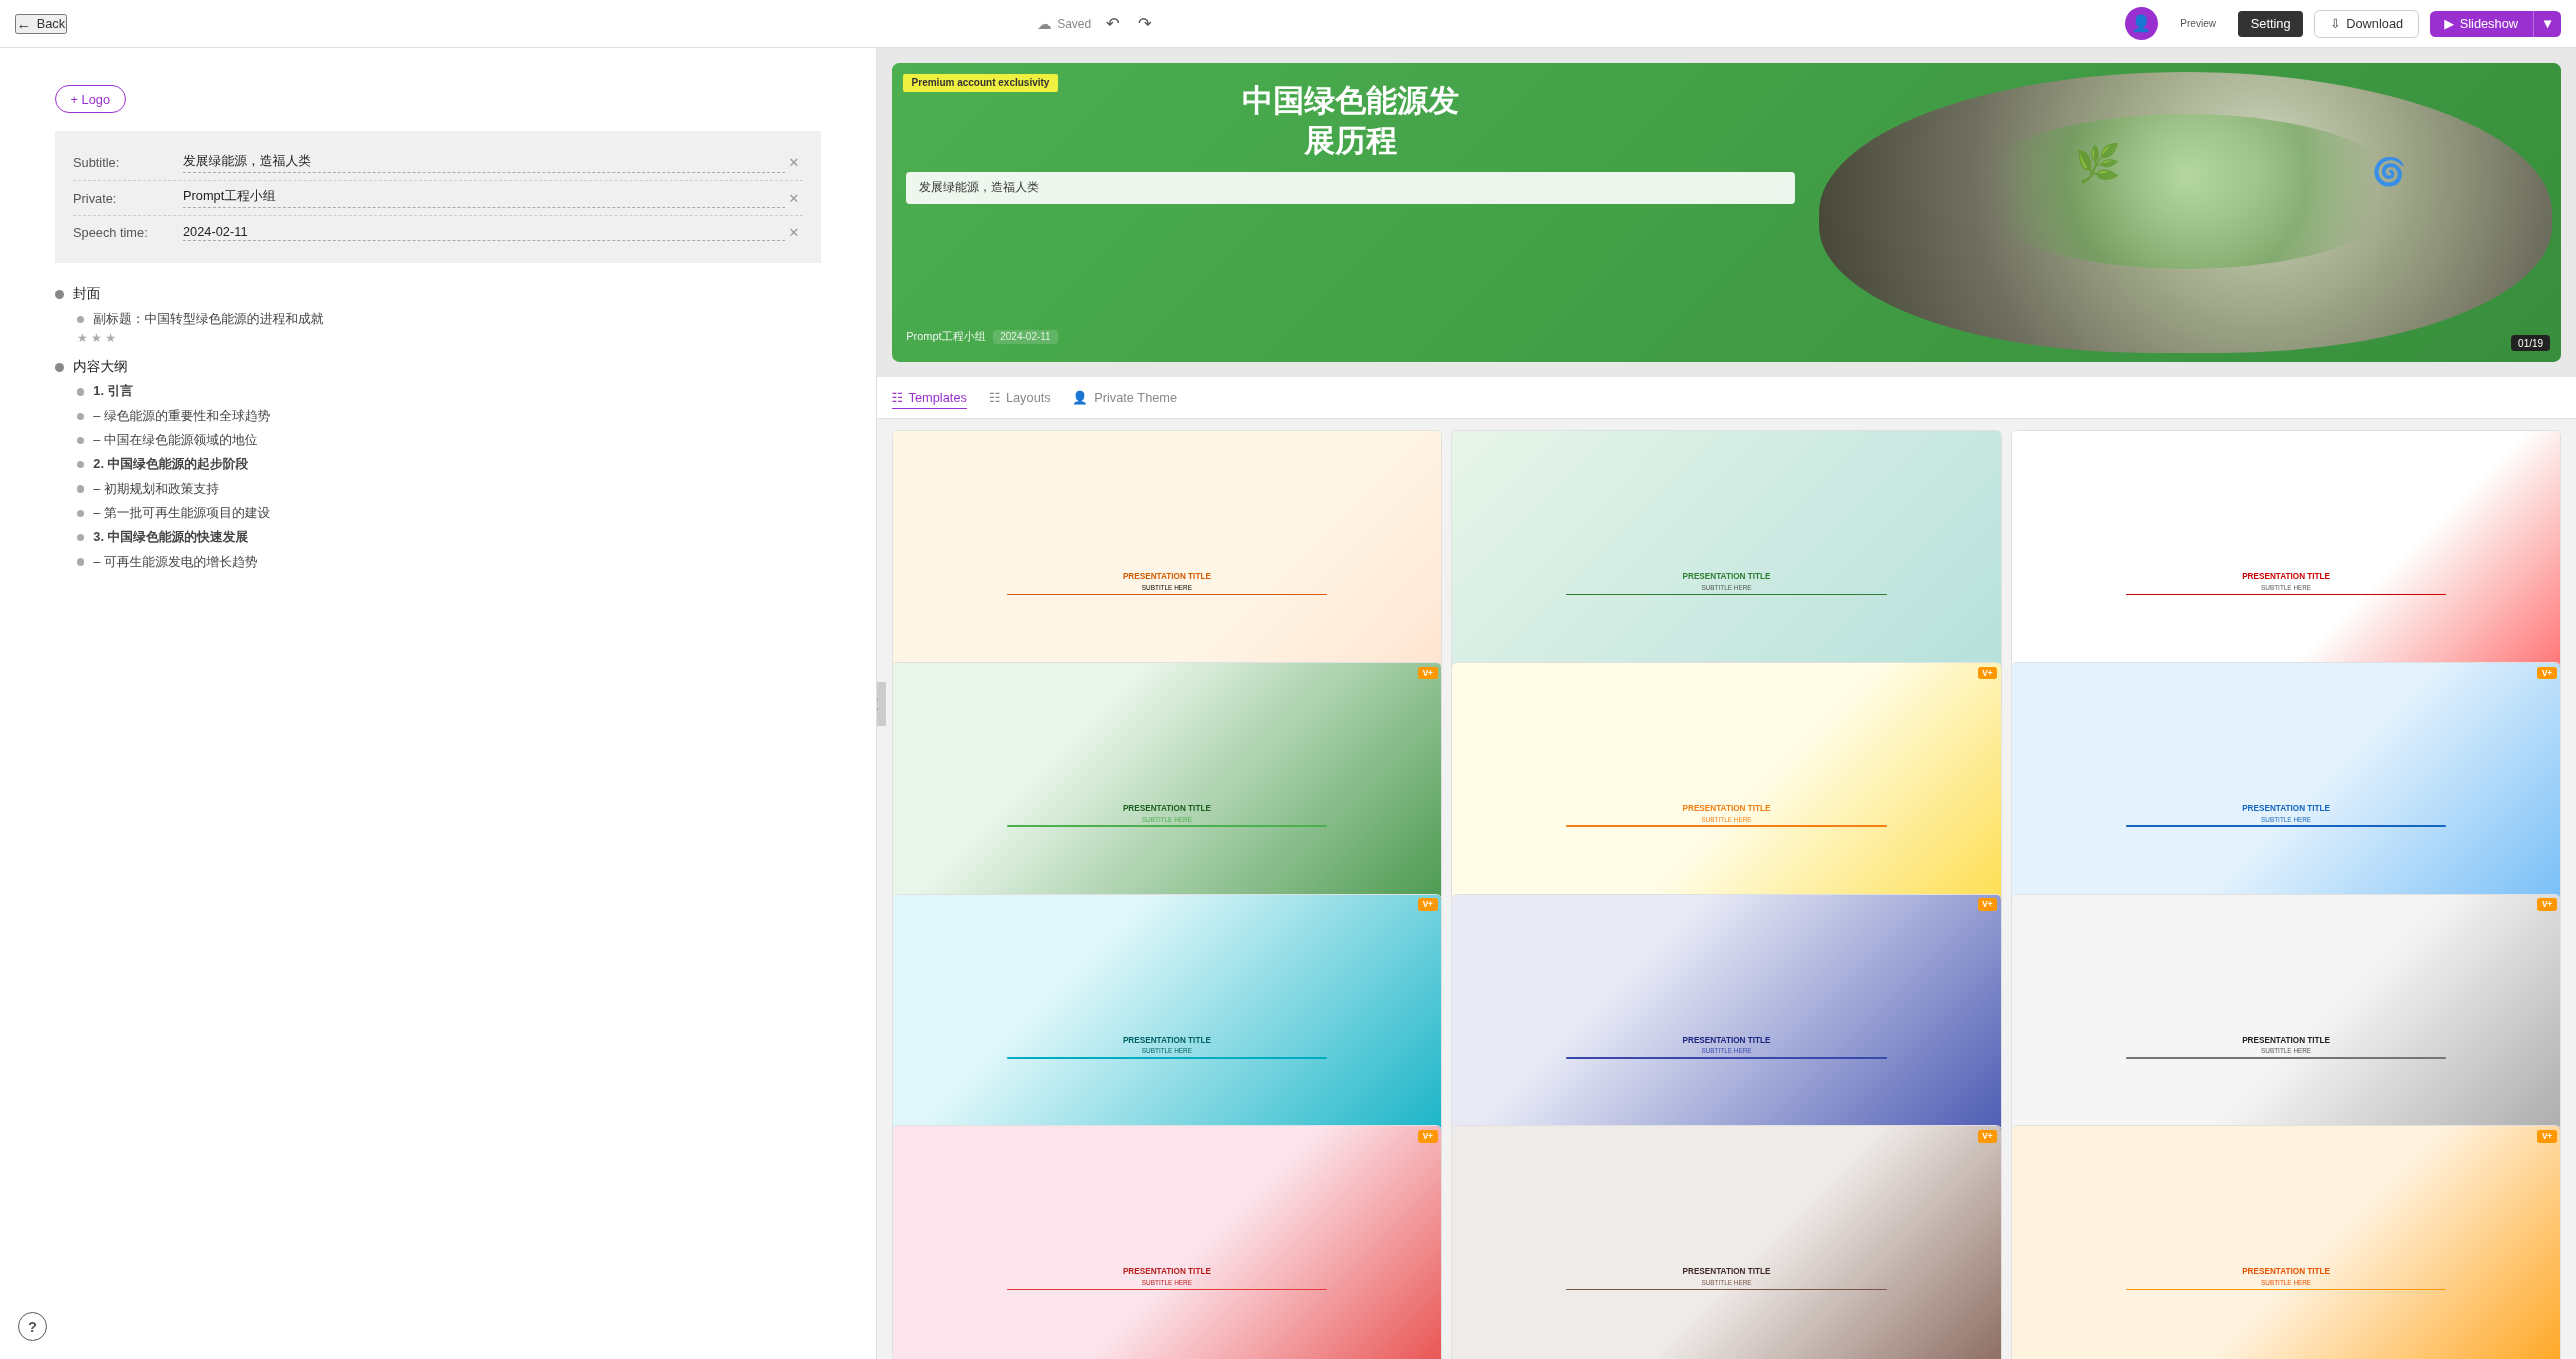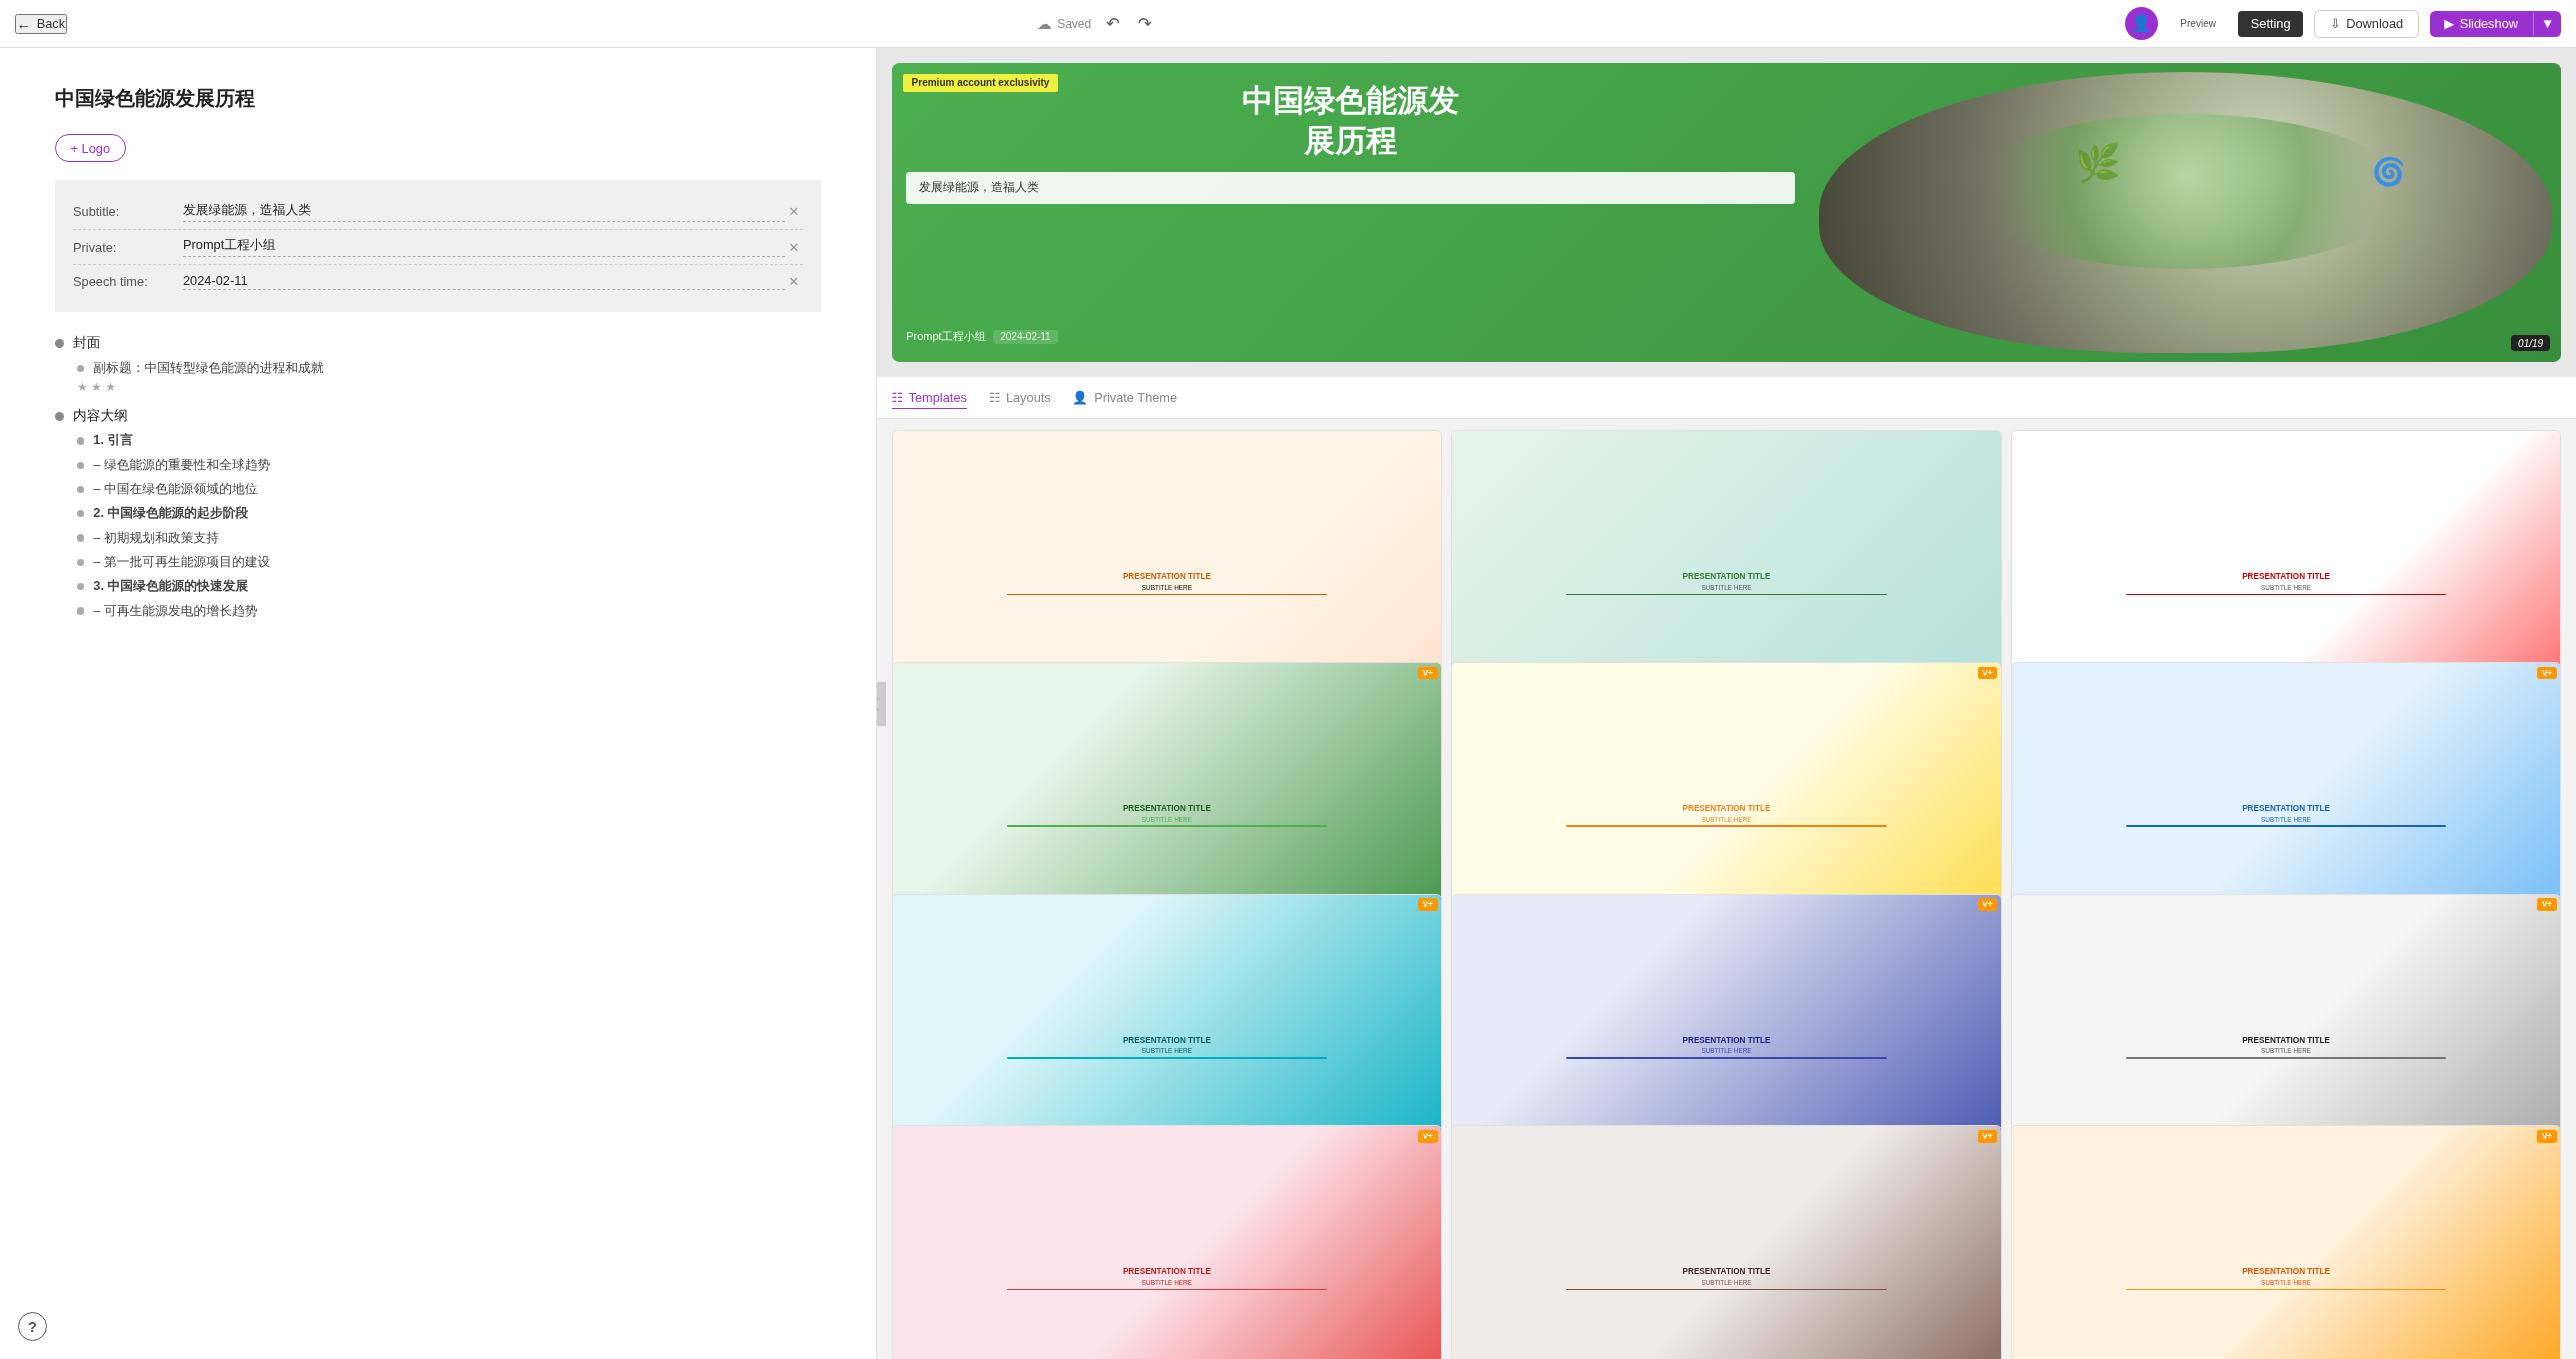--- a/index.html
+++ b/index.html
@@ -92,21 +92,21 @@
     .slide-content-area { display: flex; height: 100%; }
     .slide-left { flex: 1; padding: 18px 14.6px; display: flex; flex-direction: column; justify-content: flex-end; }
     .slide-main-title { font-size: 31px; font-weight: 700; color: #fff; line-height: 1.3; margin-bottom: 11px; text-align: center; }
     .slide-subtitle-box { background: rgba(255,255,255,0.9); border-radius: 3.7px; padding: 7.3px 12.8px; font-size: 12px; color: #333; margin-bottom: 18px; display: inline-block; }
     .slide-bottom-bar { display: flex; align-items: center; gap: 7.3px; margin-top: auto; }
     .slide-speaker { font-size: 11px; color: rgba(255,255,255,0.9); }
     .slide-date-box { background: rgba(255,255,255,0.15); border-radius: 3.7px; padding: 1.8px 7.3px; font-size: 10px; color: rgba(255,255,255,0.8); }
     .slide-right { flex: 0 0 45%; position: relative; }
     .slide-number-overlay {
       position: absolute; bottom: 11px; right: 11px;
-      background: #222; color: #fff; font-size: 10px; padding: 2.7px 7.3px; border-radius: 3.7px; font-style: italic;
+      background: #222; color: #fff; font-size: 10px; padding: 2.7px 7.3px; border-radius: 3.7px;
     }
 
     
     .templates-tabs {
       display: flex; align-items: center; background: #fff;
       padding: 9px 14.6px; gap: 22px; border-bottom: 0.9px solid #e0e0e0;
     }
     .tab-item { display: flex; align-items: center; gap: 5.5px; cursor: pointer; font-size: 12.8px; color: #888; padding: 3.7px 0; }
     .tab-item.active { color: #9b30d0; border-bottom: 1.8px solid #9b30d0; }
 
@@ -198,21 +198,20 @@
         <span>Slideshow</span>
       </button>
       <button class="slideshow-dropdown">▼</button>
     </div>
   </div>
 </div>
 
 <div class="main-area">
 
   <div class="editor-panel">
-    <h1 class="doc-title">中国绿色能源发展历程</h1>
     <button class="logo-btn">+ Logo</button>
 
     <div class="metadata-box">
       <div class="meta-row">
         <span class="meta-label">Subtitle:</span>
         <span class="meta-value">发展绿能源，造福人类</span>
         <span class="meta-clear">✕</span>
       </div>
       <div class="meta-row">
         <span class="meta-label">Private:</span>

